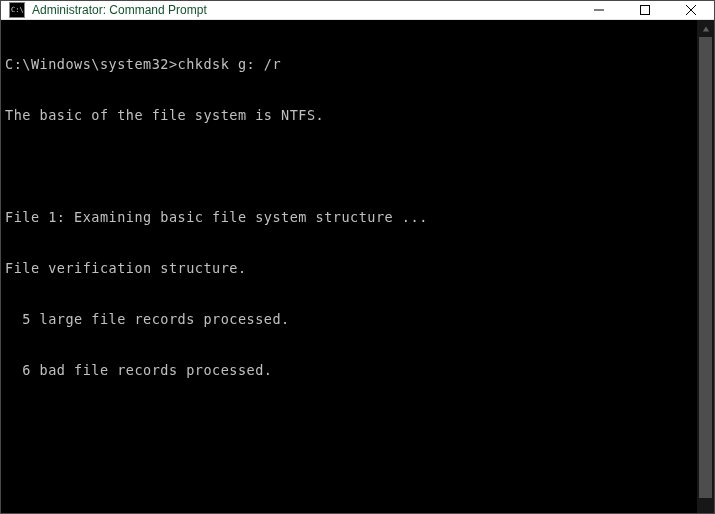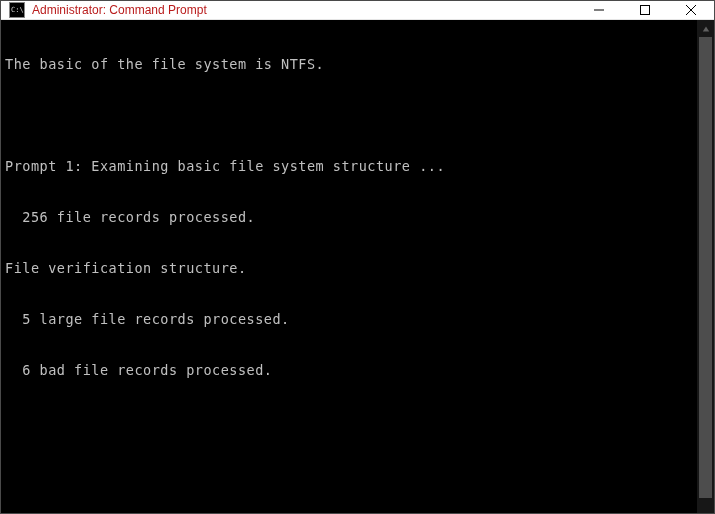--- a/index.html
+++ b/index.html
@@ -33,21 +33,21 @@
       display: flex;
       align-items: center;
       justify-content: center;
     }
     .titlebar-icon svg {
       width: 16px;
       height: 16px;
     }
     .titlebar-title {
       font-size: 12px;
-      color: #b91c1c;
+      color: #14532d;
       flex: 1;
     }
     .win-controls {
       display: flex;
       height: 100%;
     }
     .win-btn {
       width: 46px;
       height: 100%;
       display: flex;
@@ -139,24 +139,24 @@
       <svg viewBox="0 0 10 10">
           <line x1="0" y1="0" x2="10" y2="10" stroke="#000" stroke-width="1"></line>
           <line x1="10" y1="0" x2="0" y2="10" stroke="#000" stroke-width="1"></line>
         </svg>
     </div>
   </div>
 </div>
 
 <div class="terminal">
   <div class="terminal-content">
+    <span>C:\Windows\system32&gt;chkdsk g: /r</span>
     <span>The basic of the file system is NTFS.</span>
     <span class="blank"></span>
-    <span>Prompt 1: Examining basic file system structure ...</span>
-    <span>  256 file records processed.</span>
+    <span>File 1: Examining basic file system structure ...</span>
     <span>File verification structure.</span>
     <span>  5 large file records processed.</span>
     <span>  6 bad file records processed.</span>
     <span class="blank"></span>
     
     
     
     
     
     

